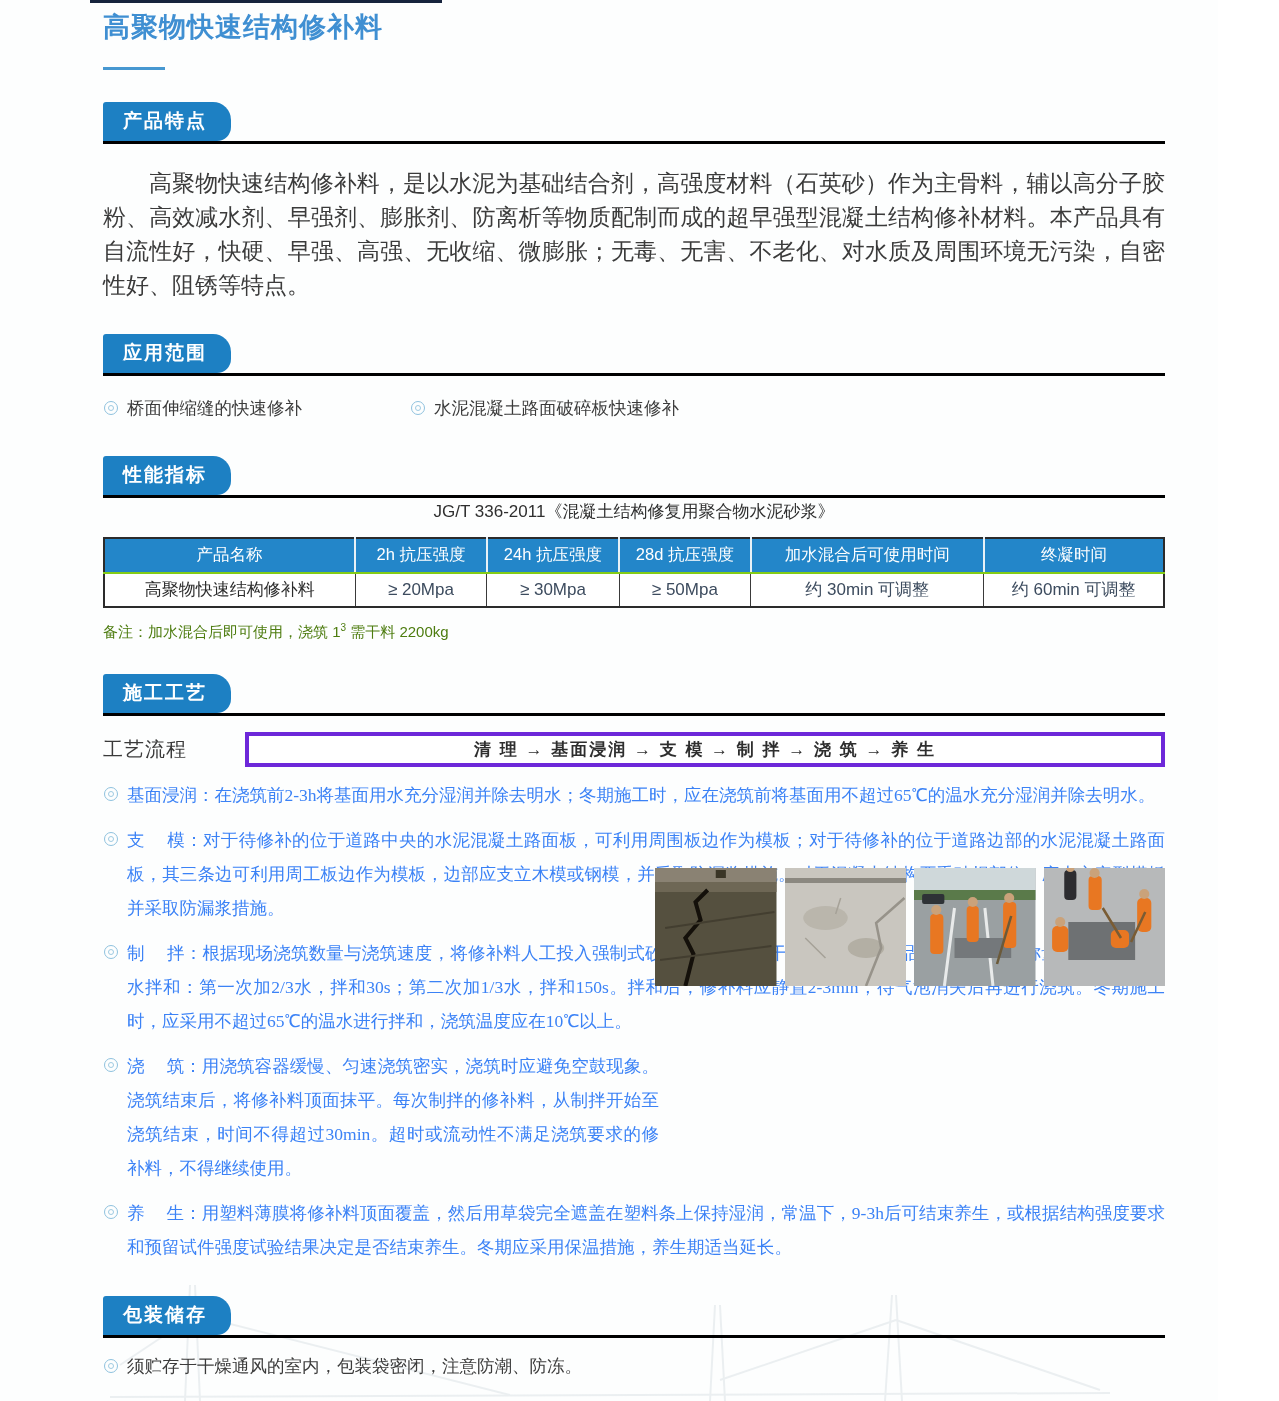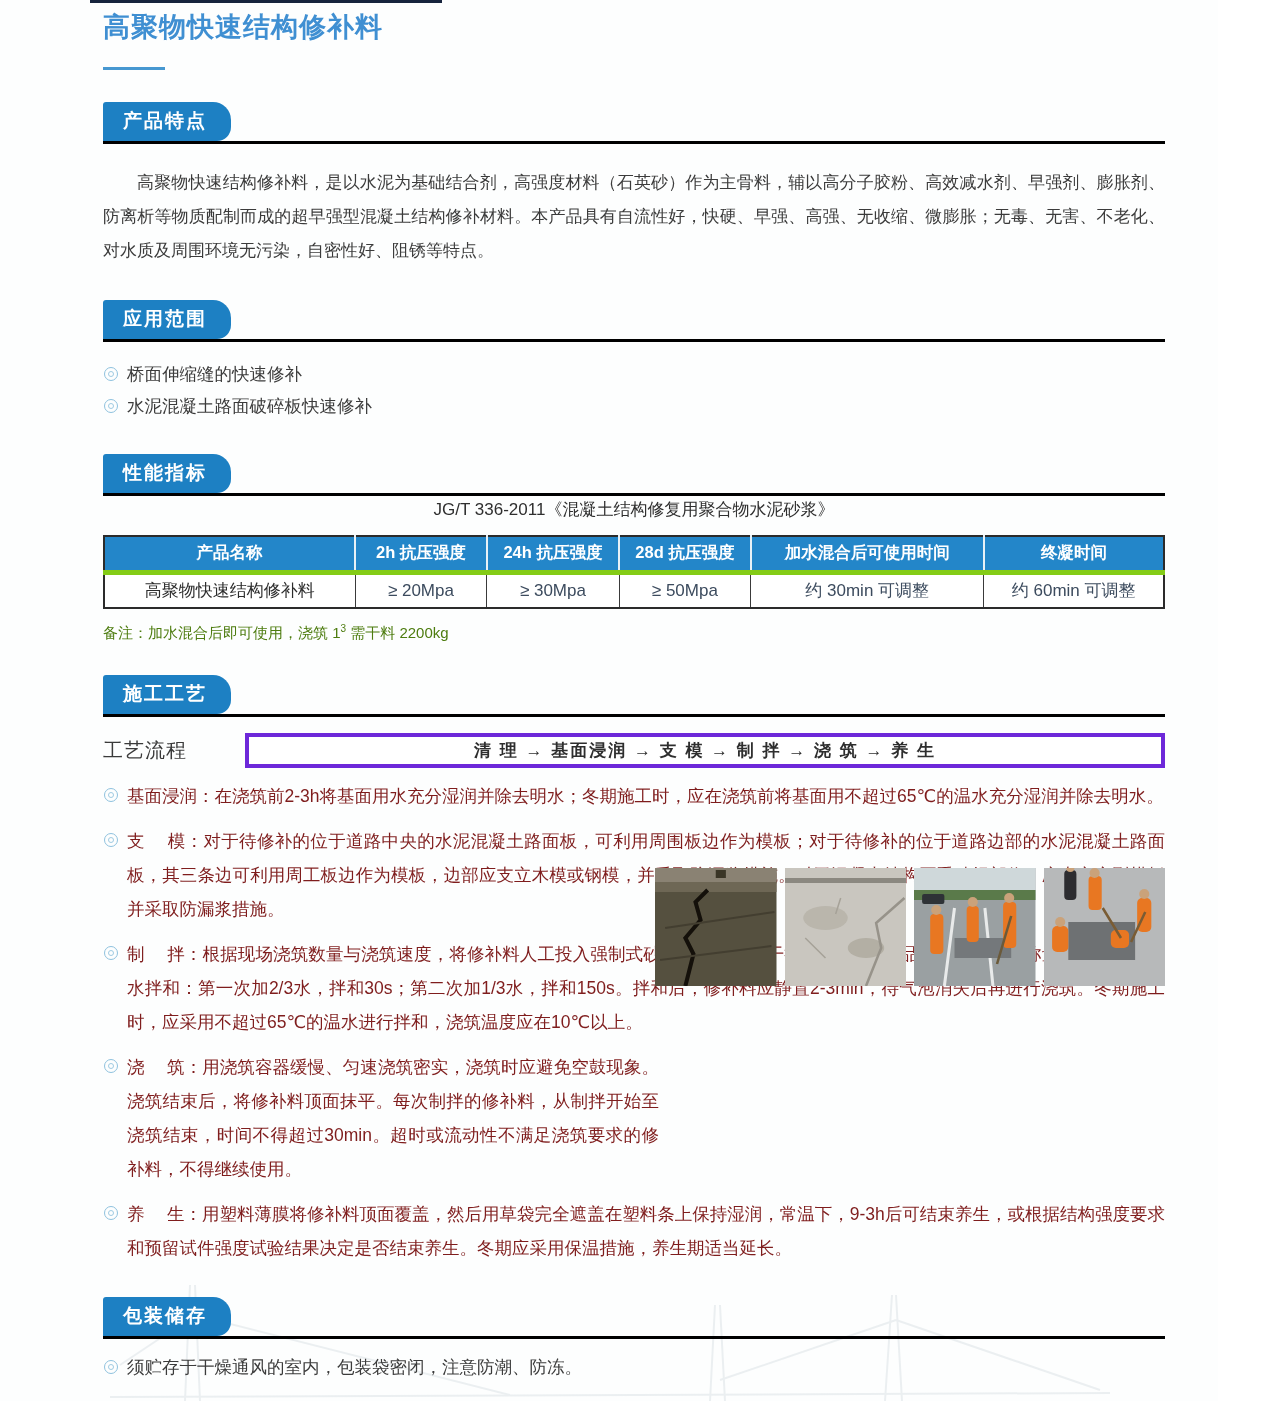--- a/index.html
+++ b/index.html
@@ -22,42 +22,42 @@
   .badge {
     display:inline-block; line-height:normal;
     background:#1d80c3; color:#ffffff;
     font-size:19px; font-weight:bold; letter-spacing:2px;
     padding:6px 24px 7px 20px;
     border-radius:3px 18px 14px 0;
     min-width:128px; text-align:center;
   }
 
   .para {
-    margin-top:22px; font-size:17px; line-height:34px;
+    margin-top:22px; font-size:23px; line-height:34px;
     text-indent:2em; text-align:justify; color:#3b3b3b;
   }
 
   .bullet-row { display:flex; align-items:flex-start; }
   .ring {
     flex:0 0 auto; width:14px; height:14px; margin:9px 9px 0 1px;
     border:1.5px solid #8fc2de; border-radius:50%;
     display:flex; align-items:center; justify-content:center;
   }
   .ring-inner { width:6px; height:6px; border:1.5px solid #9fcbe2; border-radius:50%; }
   .bullet-text { font-size:17.5px; line-height:32px; color:#3b3b3b; }
 
-  .app-list { margin-top:16px; display:flex;flex-direction:column; }
+  .app-list { margin-top:16px; display:flex; }
   .app-list .bullet-row:first-child { width:307px; }
 
   .std-caption { margin-top:2px; text-align:center; font-size:17px; color:#2f2f2f; }
 
   table.perf { margin-top:14px; width:100%; border-collapse:collapse; border:2px solid #2b2b2b; }
   table.perf th {
-    background:#2386c9; color:#ffffff; font-size:16.5px; font-weight:bold;
-    padding:5px 0 6px; border-left:2px solid #e8f1f7; border-bottom:5px solid #84cc16;
+    background:#2386c9; color:#ffffff; font-size:16.5px; font-weight:normal;
+    padding:5px 0 6px; border-left:2px solid #e8f1f7; border-bottom:2px solid #84cc16;
   }
   table.perf th:first-child { border-left:none; }
   table.perf td {
     background:#ffffff; font-size:17px; text-align:center;
     padding:4px 4px 5px; border:1px solid #3a3a3a;
   }
   td.prod-name { color:#2c2c2c; }
   td.val { color:#3c4b5e; }
   .c-name {width:23.7%;} .c-2h {width:12.4%;} .c-24h {width:12.5%;}
   .c-28d {width:12.4%;} .c-mix {width:22%;} .c-final {width:17%;}
@@ -68,21 +68,21 @@
   .flow-row { margin-top:16px; display:flex; align-items:stretch;justify-content:flex-end; }
   .flow-label { flex:0 0 142px; font-size:20px; color:#3a3a3a; padding-top:4px; letter-spacing:1px; }
   .flow-box {
     flex:1; border:4px solid #6d28d9; background:#fff;
     display:flex; align-items:center; justify-content:center;
     font-size:17px; font-weight:bold; color:#2e2e2e; letter-spacing:2px;
     min-height:30px; padding:2px 6px;
   }
 
   .step { display:flex; align-items:flex-start; margin-top:11px; }
-  .step .step-body { font-size:17.5px; line-height:34px; text-align:justify; color:#7f1d1d; }
+  .step .step-body { font-size:17.5px; line-height:34px; text-align:justify; color:#3b82f6;font-family:Liberation Serif, serif; }
   .step.narrow { width:556px; }
 
   .photo-strip { position:absolute; left:655px; top:868px; width:510px; height:118px; display:flex; gap:8px; }
   .photo { flex:1; height:118px; overflow:hidden; }
   .photo svg { display:block; width:100%; height:100%; }
 
   .pack-list .bullet-row { margin-top:12px; }
 
   .watermark { position:absolute; left:110px; top:1285px; width:1000px; height:116px; opacity:.30; pointer-events:none; }
 </style>

